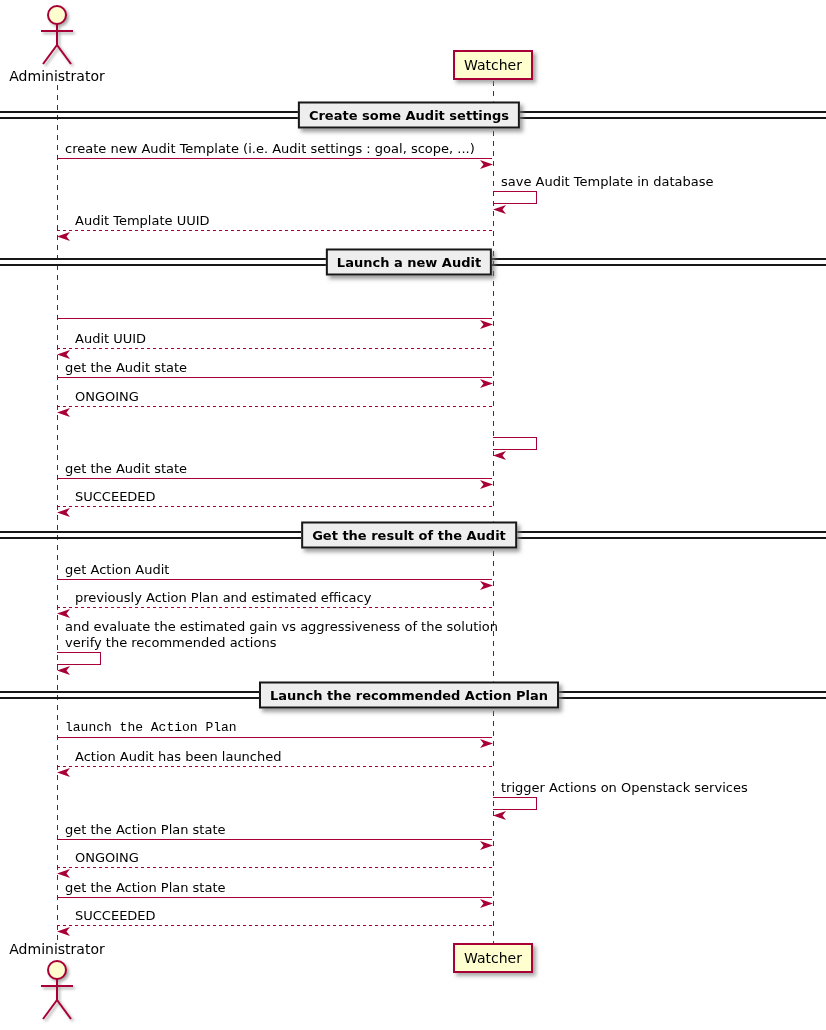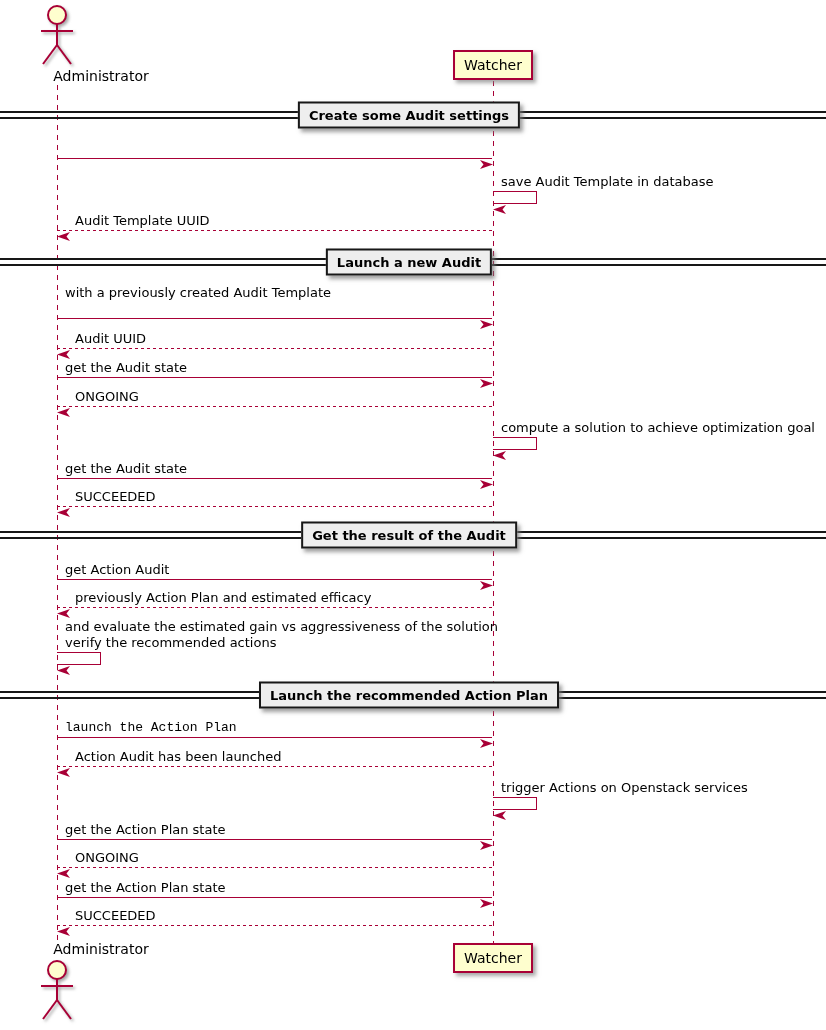--- a/index.html
+++ b/index.html
@@ -39,21 +39,20 @@
     filter: drop-shadow(2.5px 2.5px 1.5px rgba(130,130,130,0.7));
   }
   .actor-figure line { stroke: var(--accent); stroke-width: 2; }
   .actor-figure circle { fill: var(--participant-fill); stroke: var(--accent); stroke-width: 2; }
   .actor-label {
     position: absolute;
     transform: translateX(-50%);
     font-size: 14px;
     line-height: 16px;
     white-space: nowrap;
-    margin-left: 44px;
   }
   .msg-line-solid {
     position: absolute;
     height: 1px;
     background: var(--accent);
   }
   .msg-line-dashed {
     position: absolute;
     height: 1px;
     background: repeating-linear-gradient(90deg, var(--accent) 0 3px, transparent 3px 6px);
@@ -121,20 +120,23 @@
         <line x1="24" y1="41" x2="38" y2="60"></line>
       </svg></div>
     <div class="participant-box" style="left: 493px; top: 50px;">Watcher</div>
     <div class="participant-box" style="left: 493px; top: 943px;">Watcher</div>
     <div class="divider-line" style="top: 111px;"></div>
     <div class="divider-label" style="left: 409px; top: 115px;">Create some Audit settings</div>
     <div class="msg-line-solid" style="left: 57px; top: 158px; width: 435px;"></div>
     <div class="arrowhead" style="left: 480px; top: 154px;"><svg width="13" height="9" viewBox="0 0 13 9">
         <polygon points="0,0 13,4.5 0,9 3.5,4.5"></polygon>
       </svg></div>
+    <div class="msg-label" style="left: 65px; top: 141px;">
+      <span>create new Audit Template (i.e. Audit settings : goal, scope, ...)</span>
+    </div>
     <div class="self-loop" style="left: 493px; top: 191px;"></div>
     <div class="arrowhead" style="left: 493px; top: 199px;"><svg width="13" height="9" viewBox="0 0 13 9">
         <polygon points="13,0 0,4.5 13,9 9.5,4.5"></polygon>
       </svg></div>
     <div class="msg-label" style="left: 501px; top: 174px;">
       <span>save Audit Template in database</span>
     </div>
     <div class="msg-line-dashed" style="left: 57px; top: 230px; width: 435px;"></div>
     <div class="arrowhead" style="left: 57px; top: 226px;"><svg width="13" height="9" viewBox="0 0 13 9">
         <polygon points="13,0 0,4.5 13,9 9.5,4.5"></polygon>
@@ -142,21 +144,20 @@
     <div class="msg-label" style="left: 75px; top: 213px;">
       <span>Audit Template UUID</span>
     </div>
     <div class="divider-line" style="top: 258px;"></div>
     <div class="divider-label" style="left: 409px; top: 262px;">Launch a new Audit</div>
     <div class="msg-line-solid" style="left: 57px; top: 318px; width: 435px;"></div>
     <div class="arrowhead" style="left: 480px; top: 314px;"><svg width="13" height="9" viewBox="0 0 13 9">
         <polygon points="0,0 13,4.5 0,9 3.5,4.5"></polygon>
       </svg></div>
     <div class="msg-label" style="left: 65px; top: 285px;">
-      <span>with a previously created Audit Template</span>
     </div>
     <div class="msg-line-dashed" style="left: 57px; top: 348px; width: 435px;"></div>
     <div class="arrowhead" style="left: 57px; top: 344px;"><svg width="13" height="9" viewBox="0 0 13 9">
         <polygon points="13,0 0,4.5 13,9 9.5,4.5"></polygon>
       </svg></div>
     <div class="msg-label" style="left: 75px; top: 331px;">
       <span>Audit UUID</span>
     </div>
     <div class="msg-line-solid" style="left: 57px; top: 377px; width: 435px;"></div>
     <div class="arrowhead" style="left: 480px; top: 373px;"><svg width="13" height="9" viewBox="0 0 13 9">
@@ -169,23 +170,20 @@
     <div class="arrowhead" style="left: 57px; top: 402px;"><svg width="13" height="9" viewBox="0 0 13 9">
         <polygon points="13,0 0,4.5 13,9 9.5,4.5"></polygon>
       </svg></div>
     <div class="msg-label" style="left: 75px; top: 389px;">
       <span>ONGOING</span>
     </div>
     <div class="self-loop" style="left: 493px; top: 437px;"></div>
     <div class="arrowhead" style="left: 493px; top: 445px;"><svg width="13" height="9" viewBox="0 0 13 9">
         <polygon points="13,0 0,4.5 13,9 9.5,4.5"></polygon>
       </svg></div>
-    <div class="msg-label" style="left: 501px; top: 420px;">
-      <span>compute a solution to achieve optimization goal</span>
-    </div>
     <div class="msg-line-solid" style="left: 57px; top: 478px; width: 435px;"></div>
     <div class="arrowhead" style="left: 480px; top: 474px;"><svg width="13" height="9" viewBox="0 0 13 9">
         <polygon points="0,0 13,4.5 0,9 3.5,4.5"></polygon>
       </svg></div>
     <div class="msg-label" style="left: 65px; top: 461px;">
       <span>get the Audit state</span>
     </div>
     <div class="msg-line-dashed" style="left: 57px; top: 506px; width: 435px;"></div>
     <div class="arrowhead" style="left: 57px; top: 502px;"><svg width="13" height="9" viewBox="0 0 13 9">
         <polygon points="13,0 0,4.5 13,9 9.5,4.5"></polygon>

